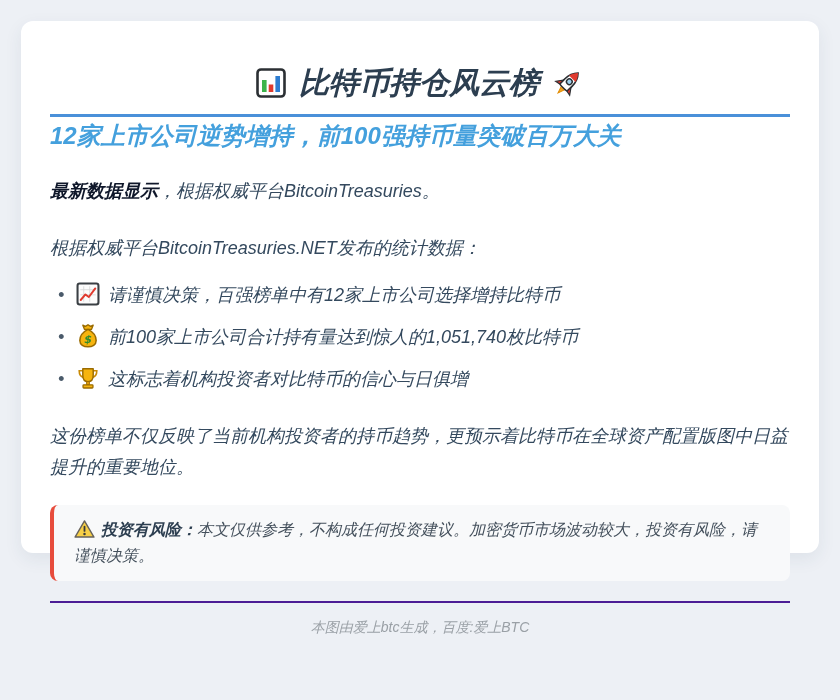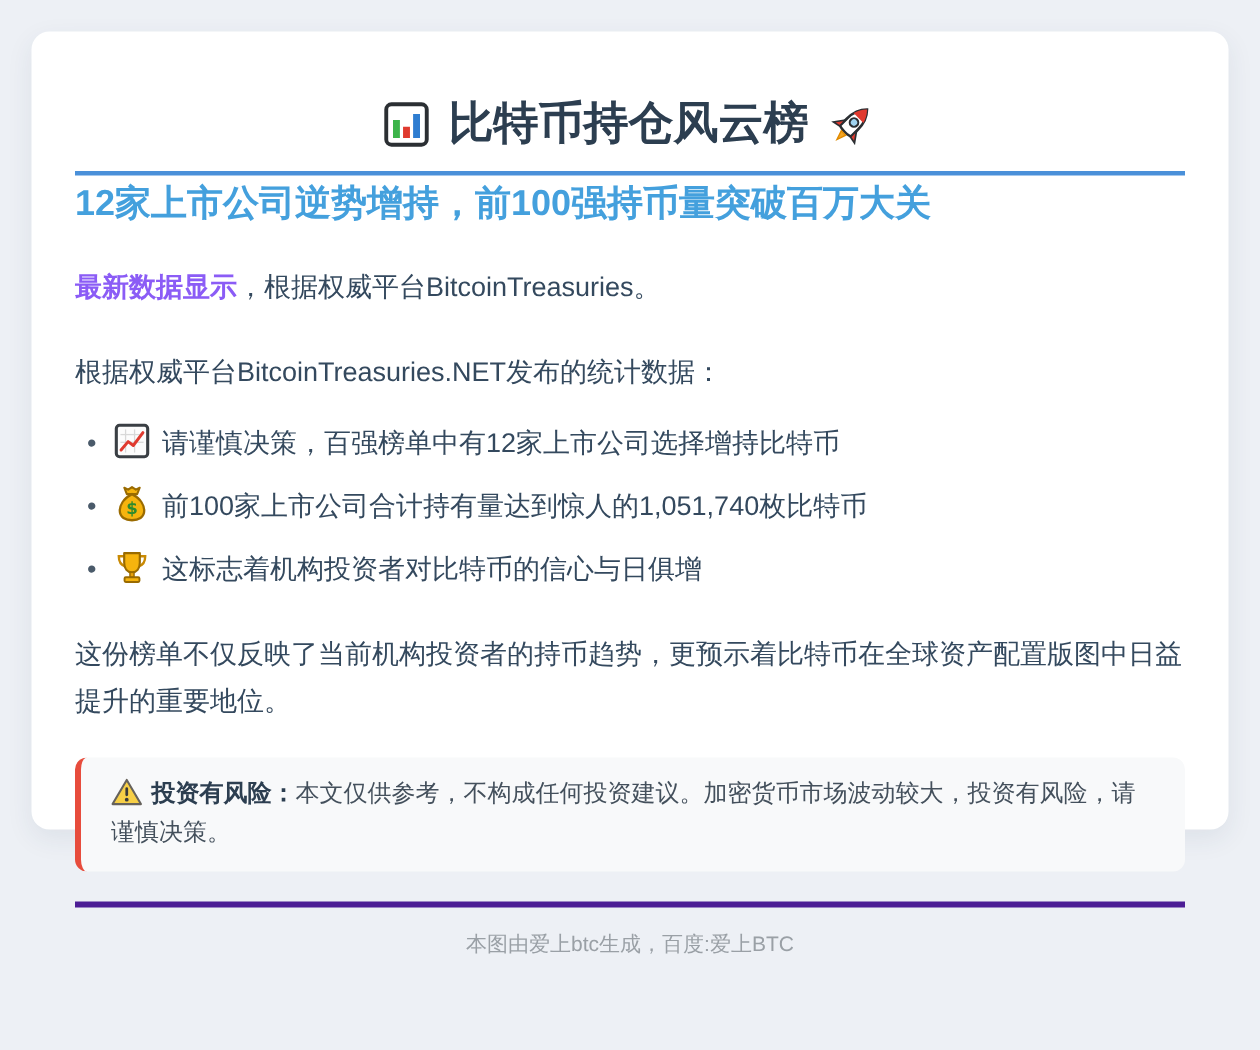--- a/index.html
+++ b/index.html
@@ -15,20 +15,21 @@
     position: absolute;
     left: 21px;
     top: 21px;
     width: 798px;
     height: 532px;
     box-sizing: border-box;
     background: #ffffff;
     border-radius: 12px;
     box-shadow: 0 6px 18px rgba(40, 60, 90, 0.08);
     padding: 0 29px;
+    font-style: italic;
   }
   .card-header {
     padding-top: 44px;
     padding-bottom: 13px;
     border-bottom: 3px solid #4a90d9;
   }
   h1.title {
     margin: 0;
     font-size: 30px;
     font-weight: bold;
@@ -47,21 +48,21 @@
     font-weight: bold;
     color: #44a0dd;
     line-height: 29px;
   }
   p.body-text {
     margin: 26px 0 0 0;
     font-size: 18px;
     line-height: 31px;
     color: #34495e;
   }
-  p.body-text strong { color: #8b5cf6; }
+  p.body-text strong { color: #0f172a; }
   ul.stats-list {
     margin: 16px 0 0 0;
     padding: 0 0 0 26px;
     list-style: none;
   }
   ul.stats-list li {
     position: relative;
     font-size: 18px;
     line-height: 31px;
     margin-bottom: 11px;
@@ -94,21 +95,21 @@
   }
   .disclaimer .warn-icon {
     display: inline-block;
     vertical-align: -4px;
     margin-right: 6px;
   }
   .disclaimer .warn-icon svg { display: block; }
   .disclaimer strong { color: #2c3e50; }
   .footer {
     margin-top: 20px;
-    border-top: 4px solid #4c1d95;
+    border-top: 2px solid #4c1d95;
     padding-top: 16px;
     text-align: center;
     font-size: 14px;
     color: #9aa0a6;
   }
 </style>
 </head>
 <body>
 
 <div class="card">

